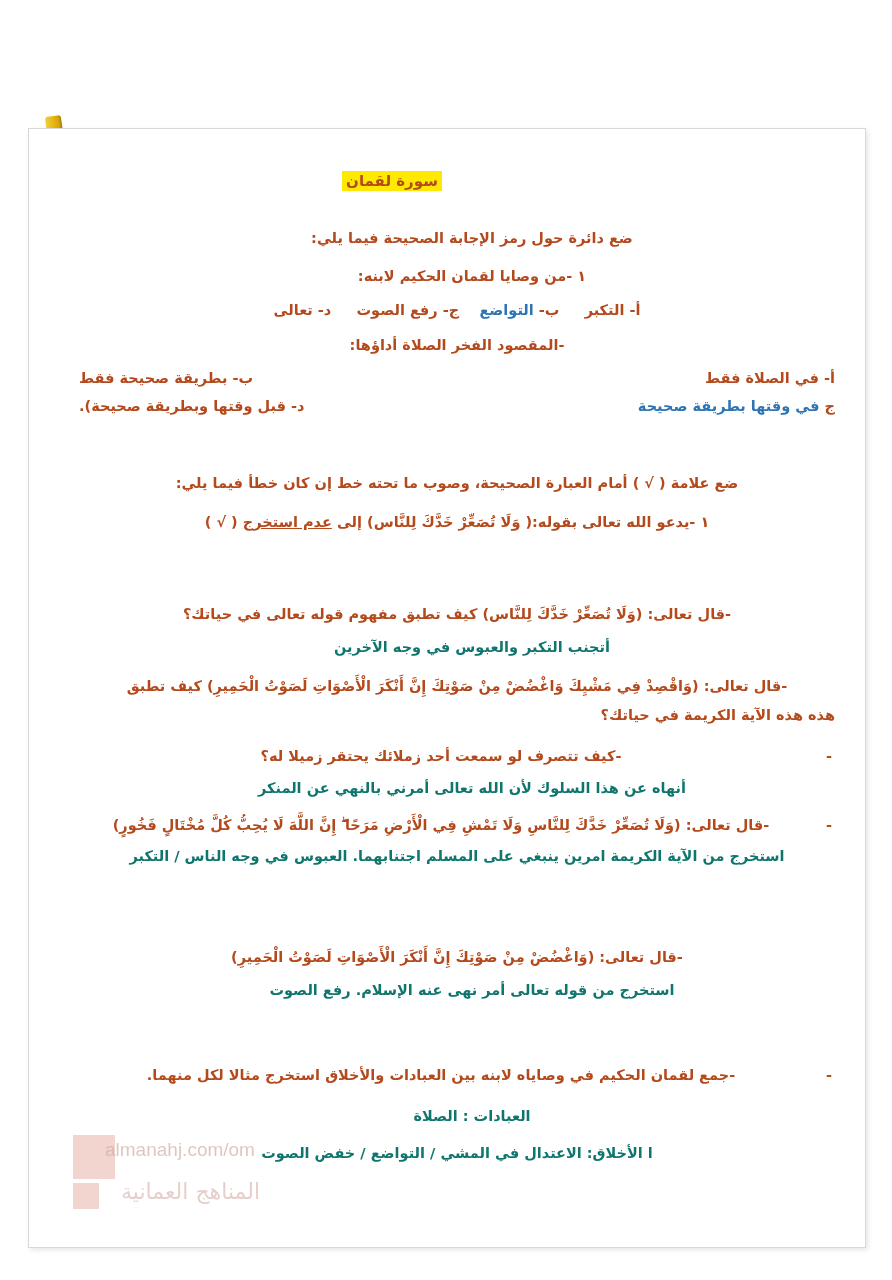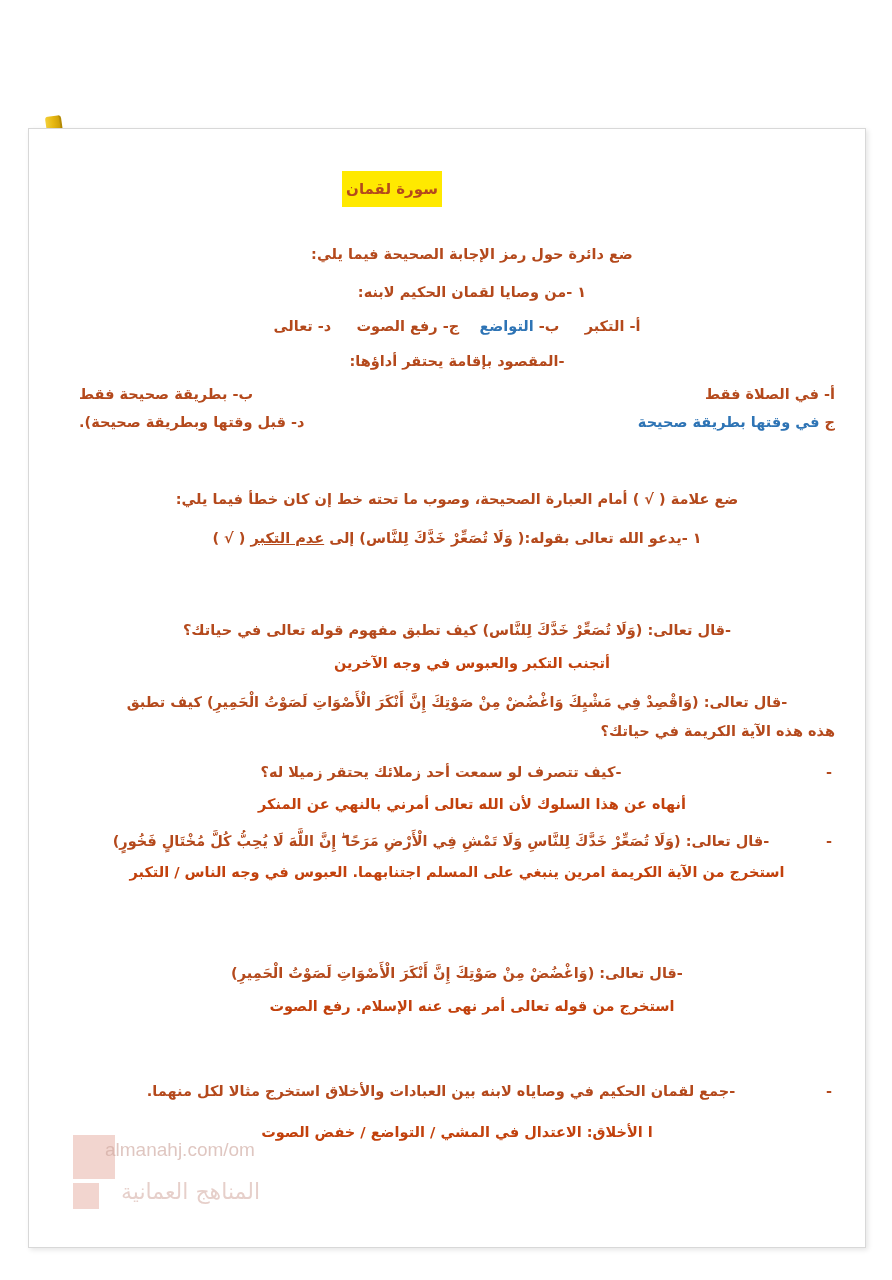--- a/index.html
+++ b/index.html
@@ -69,21 +69,21 @@
     text-align: right;
     direction: rtl;
   }
 
   .title {
     font-weight: bold;
     font-size: 15px;
     color: #b4491c;
     background: #ffe900;
     display: inline-block;
-    padding: 9px 4px;
+    padding: 1px 4px;
     margin: 0 0 20px 0;
   }
   .title-wrap { text-align: center; padding-right: 120px; }
 
   .q-red {
     color: #b4491c;
     font-weight: bold;
     font-size: 14.5px;
     margin: 16px 0 14px 0;
     line-height: 1.55;
@@ -94,21 +94,21 @@
     color: #b4491c;
     font-weight: bold;
     font-size: 14.5px;
     margin: 0 0 12px 0;
   }
   .blue {
     color: #2e74b5;
     font-weight: bold;
   }
   .ans-blue {
-    color: #c2410c;
+    color: #0f766e;
     font-weight: bold;
     font-size: 14.5px;
     margin: 0 0 14px 0;
     line-height: 1.6;
   }
 
   .row2 {
     display: flex;
     justify-content: space-between;
     color: #b4491c;
@@ -208,42 +208,42 @@
       <span>أ- التكبر</span>
       &nbsp;&nbsp;&nbsp;
       <span>ب-</span>
       <span class="blue">التواضع</span>
       &nbsp;&nbsp;
       <span>ج- رفع الصوت</span>
       &nbsp;&nbsp;&nbsp;
       <span>د- تعالى</span>
     </div>
 
-    <div class="q-red center-ish pad-l-10">-المقصود بإقامة يحتقر أداؤها:</div>
+    <div class="q-red center-ish pad-l-10">-المقصود الفخر الصلاة أداؤها:</div>
 
     <div class="row2 pad-l-10">
       <span>أ- في الصلاة فقط</span>
       <span>ب- بطريقة صحيحة فقط</span>
     </div>
 
     <div class="row2 pad-l-10">
       <span>
         <span>ج</span>
         <span class="blue">في وقتها بطريقة صحيحة</span>
       </span>
       <span>د- قبل وقتها وبطريقة صحيحة).</span>
     </div>
 
     <div class="spacer-lg"></div>
 
     <div class="q-red center-ish pad-l-10">ضع علامة ( √ ) أمام العبارة الصحيحة، وصوب ما تحته خط إن كان خطأ فيما يلي:</div>
 
     <div class="q-red center-ish pad-l-10">
       <span>١  -يدعو الله تعالى بقوله:( وَلَا تُصَعِّرْ خَدَّكَ لِلنَّاس) إلى</span>
-      <span class="underline">عدم التكبر</span>
+      <span class="underline">عدم استخرج</span>
       <span>(  √   )</span>
     </div>
 
     <div class="spacer-lg"></div>
     <div class="spacer-sm"></div>
 
     <div class="q-red center-ish pad-l-10 small-gap">-قال تعالى: (وَلَا تُصَعِّرْ خَدَّكَ لِلنَّاس) كيف تطبق مفهوم قوله تعالى في حياتك؟</div>
     <div class="ans-blue center-ish pad-l-40">أتجنب  التكبر والعبوس في وجه الآخرين</div>
 
     <div class="q-red center-ish pad-l-10 small-gap">-قال تعالى: (وَاقْصِدْ فِي مَشْيِكَ وَاغْضُضْ مِنْ صَوْتِكَ إِنَّ أَنْكَرَ الْأَصْوَاتِ لَصَوْتُ الْحَمِيرِ) كيف تطبق</div>
@@ -280,20 +280,21 @@
     <div class="spacer-lg"></div>
     <div class="spacer-md"></div>
 
     <div class="bullet-row">
       <span class="bullet-dash">-</span>
       <span class="bullet-txt center-ish">-جمع لقمان الحكيم في وصاياه لابنه بين العبادات والأخلاق استخرج مثالا لكل منهما.</span>
     </div>
 
     <div class="spacer-sm"></div>
 
+    <div class="ans-blue center-ish pad-l-40">العبادات : الصلاة</div>
     <div class="ans-blue center-ish pad-l-10">ا  الأخلاق: الاعتدال في المشي / التواضع / خفض الصوت</div>
 
   </div>
 
   <div class="wm">
     <div class="sq1"></div>
     <div class="sq2"></div>
     <div class="wm-t1">almanahj.com/om</div>
     <div class="wm-t2">المناهج العمانية</div>
   </div>

